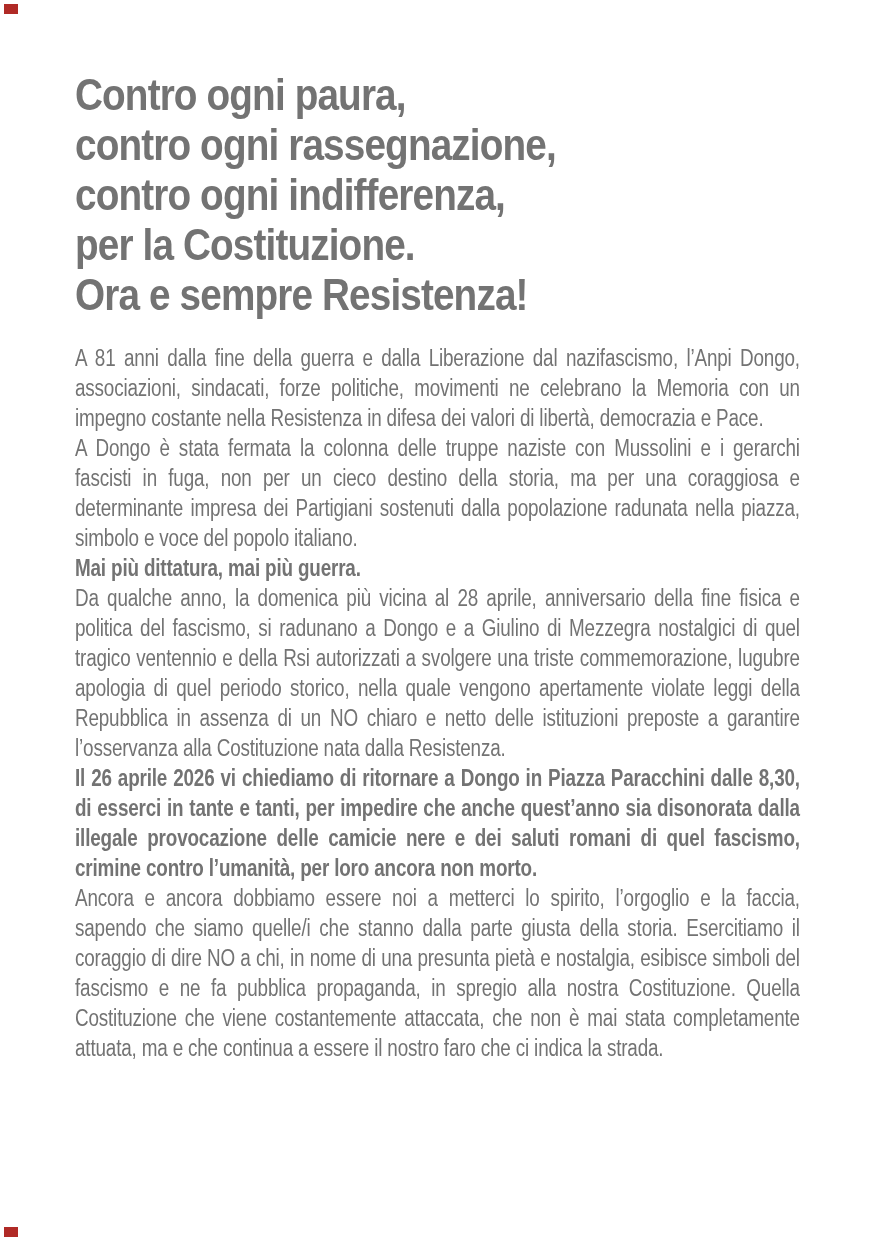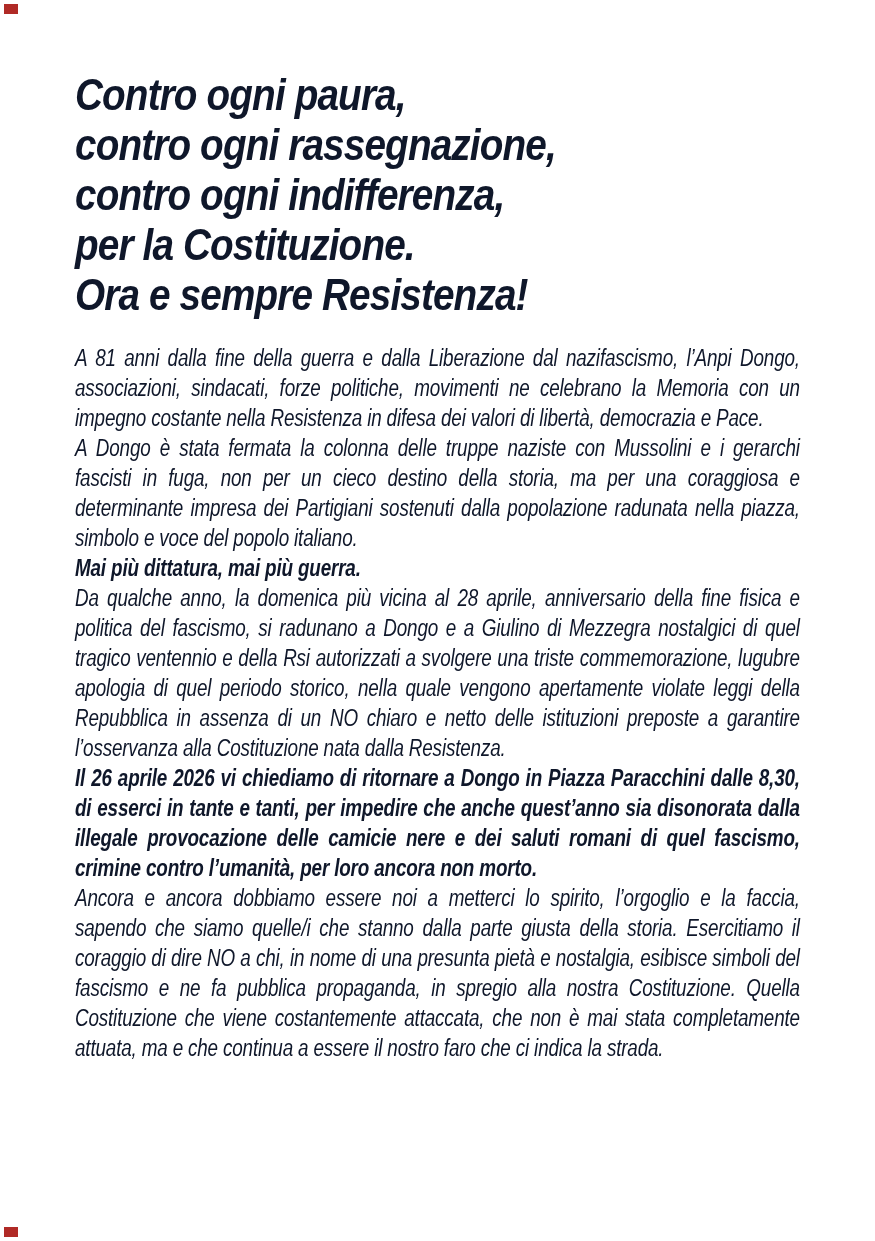--- a/index.html
+++ b/index.html
@@ -57,21 +57,21 @@
     text-align: justify;
     letter-spacing: -0.2px;
   }
   .body-text p.bold {
     font-weight: bold;
   }
 </style>
 </head>
 <body>
 
-<div class="page" style="background-color: rgb(255, 255, 255); color: #0f172a; font-style: italic;">
+<div class="page" style="background-color: rgb(255, 255, 255); color: #737373;">
 
   <div class="corner-mark top" style="background-color: rgb(176, 42, 38);"></div>
   <div class="corner-mark bottom" style="background-color: rgb(176, 42, 38);"></div>
 
   <div class="content">
 
     <h1 class="headline">
       <div class="headline-line">Contro ogni paura,</div>
       <div class="headline-line">contro ogni rassegnazione,</div>
       <div class="headline-line">contro ogni indifferenza,</div>

